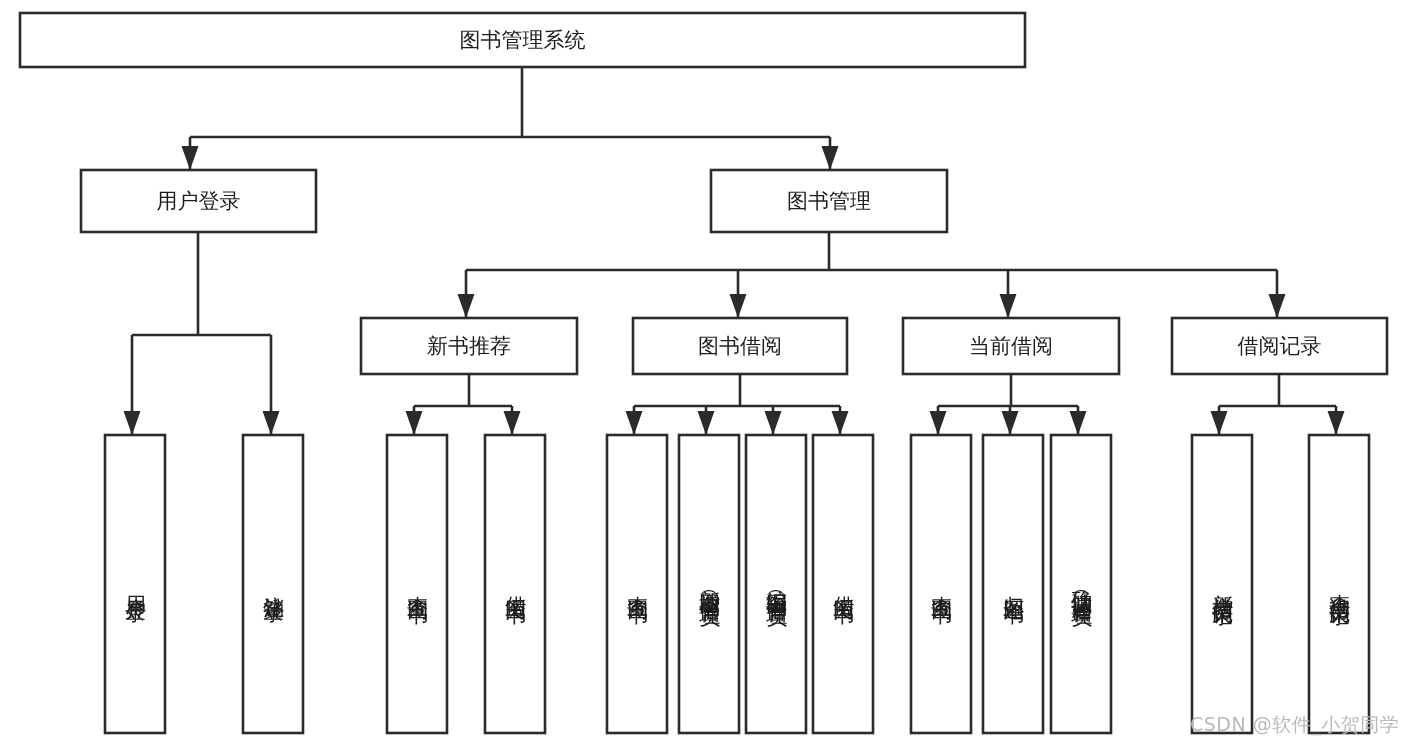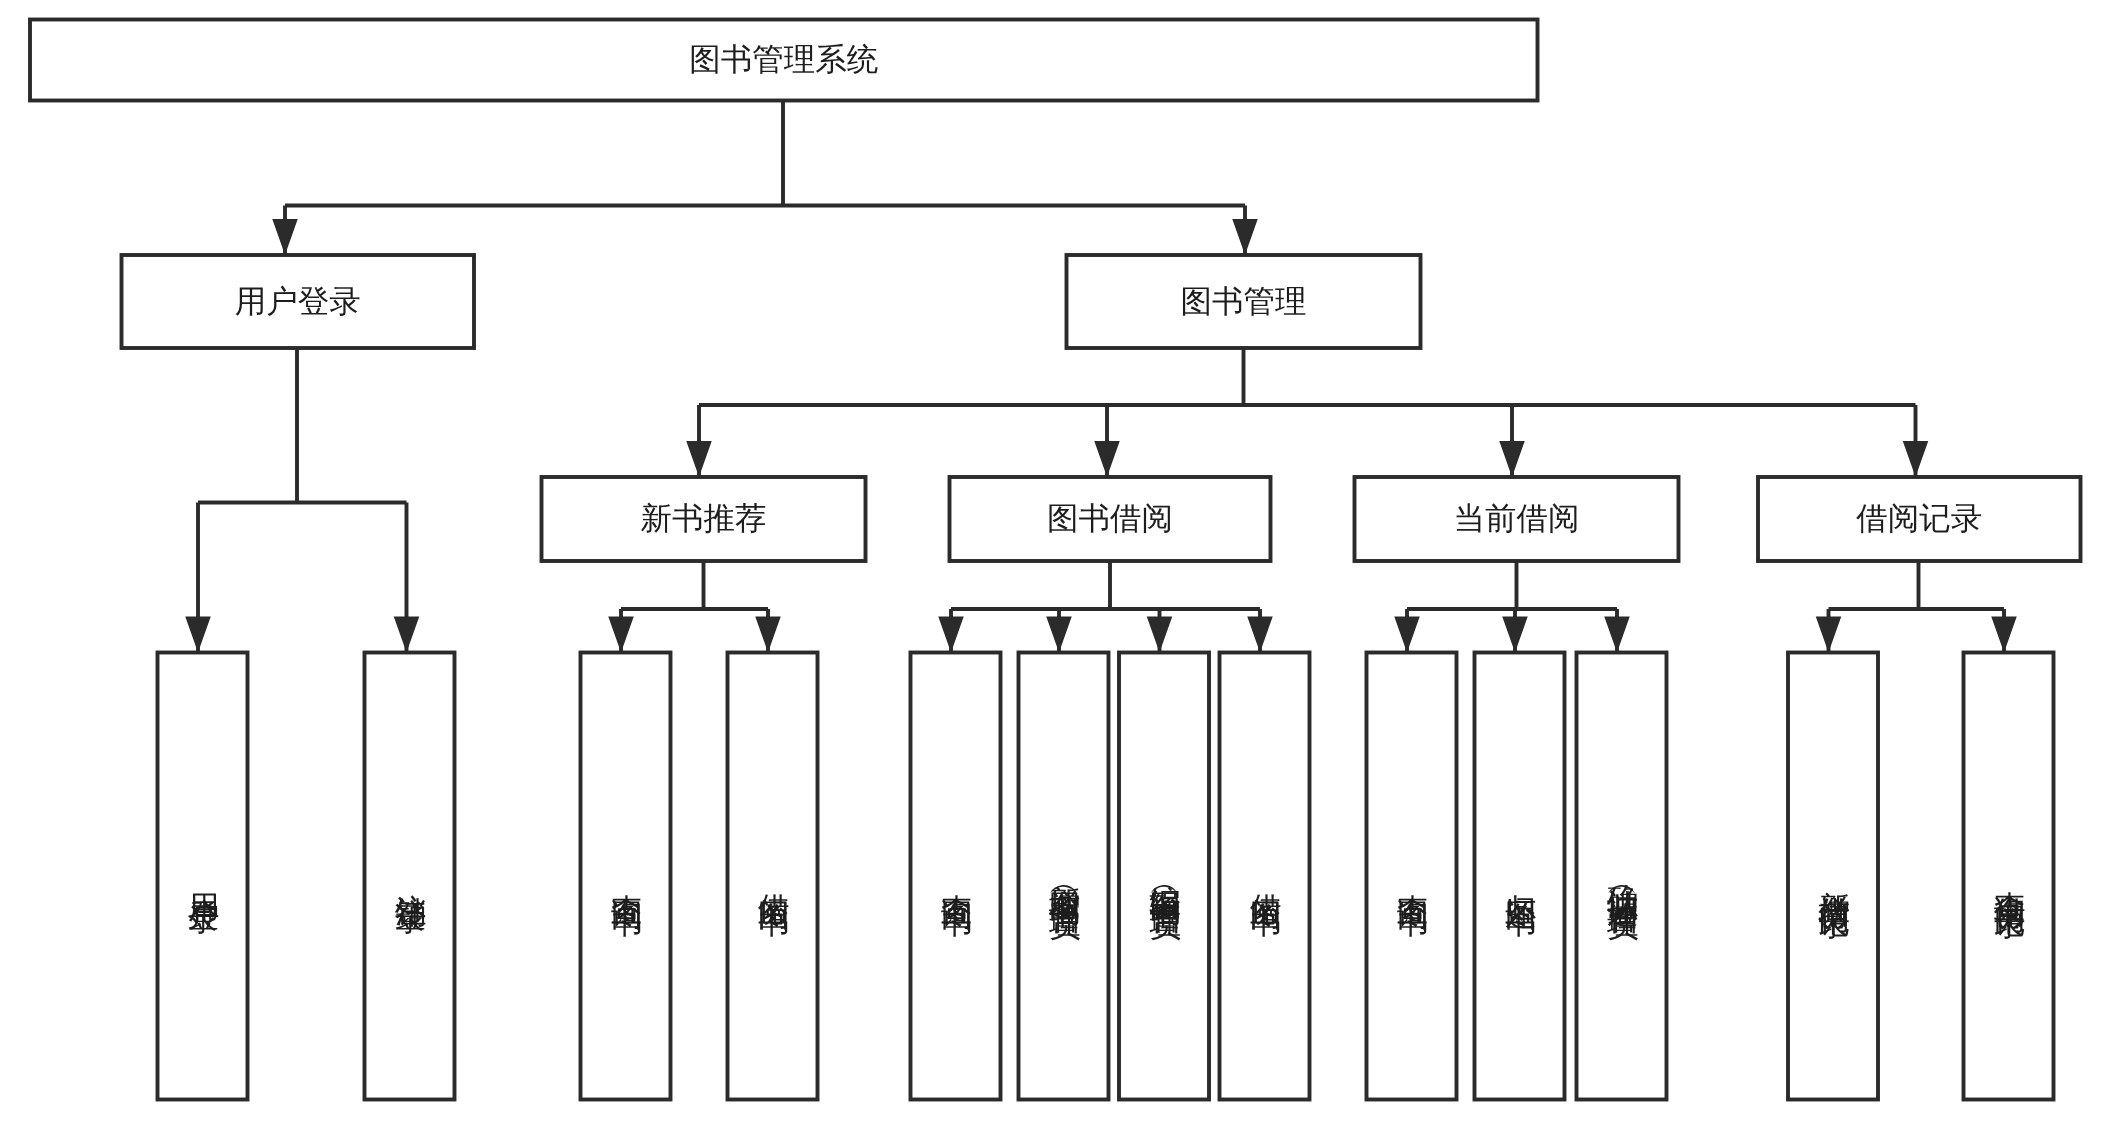--- a/index.html
+++ b/index.html
@@ -188,13 +188,14 @@
       <div class="leaf-label" style="left: 607px; top: 435px; width: 60px; height: 298px;">查询图书</div>
       <div class="leaf-label" style="left: 679px; top: 435px; width: 60px; height: 298px;">新增图书（管理员）</div>
       <div class="leaf-label" style="left: 746px; top: 435px; width: 60px; height: 298px;">编辑图书（管理员）</div>
       <div class="leaf-label" style="left: 813px; top: 435px; width: 60px; height: 298px;">借阅图书</div>
       <div class="leaf-label" style="left: 911px; top: 435px; width: 60px; height: 298px;">查询图书</div>
       <div class="leaf-label" style="left: 983px; top: 435px; width: 60px; height: 298px;">归还图书</div>
       <div class="leaf-label" style="left: 1051px; top: 435px; width: 60px; height: 298px;">确认归还（管理员）</div>
       <div class="leaf-label" style="left: 1192px; top: 435px; width: 60px; height: 298px;">新增借阅记录</div>
       <div class="leaf-label" style="left: 1309px; top: 435px; width: 60px; height: 298px;">查询借阅记录</div>
     </div>
+  <div class="watermark" id="watermark" style="left: 1190px; top: 712px;">CSDN @软件_小贺同学</div>
 </div>
 
 </body></html>

